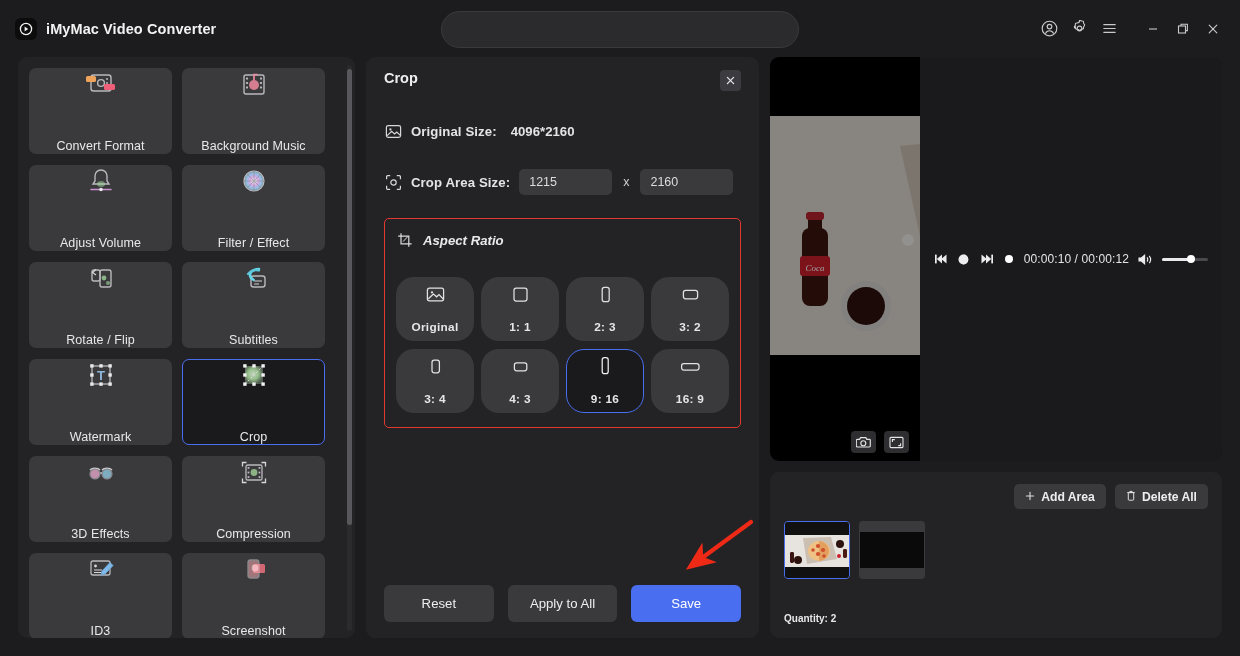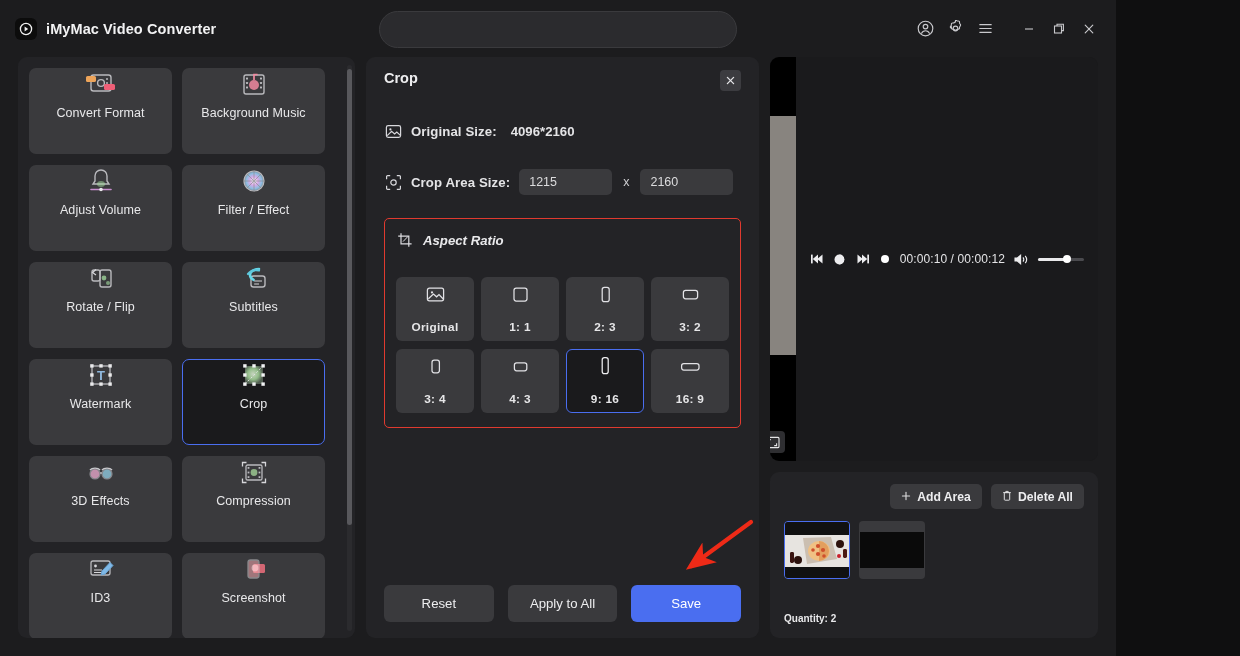--- a/index.html
+++ b/index.html
@@ -5,21 +5,21 @@
   * { box-sizing: border-box; margin: 0; padding: 0; }
   html, body {
     width: 1240px; height: 656px;
     background: #0f0f10;
     font-family: "Liberation Sans", sans-serif;
     overflow: hidden;
     -webkit-font-smoothing: antialiased;
   }
   .app {
     position: relative;
-    width: 1116px; height: 656px;
+    width: 1240px; height: 656px;
     background: #1c1c1e;
     display: flex; flex-direction: column;
   }
 
   
   .titlebar {
     position: relative;
     height: 57px; flex: 0 0 57px;
     background: #1c1c1e;
     display: flex; align-items: center;
@@ -87,21 +87,21 @@
     display: grid;
     grid-template-columns: repeat(2, 143px);
     gap: 11px 10px;
   }
   .tool {
     height: 86px;
     background: #3a3a3d;
     border-radius: 7px;
     border: 1px solid transparent;
     display: flex; flex-direction: column;
-    align-items: center; justify-content: flex-start;
+    align-items: center; justify-content: space-between;
     gap: 7px;
     cursor: pointer; user-select: none;
   }
   .tool.selected {
     background: #1a1a1c;
     border: 1px solid #4a6ef0;
   }
   .tool-label { font-size: 12.5px; color: #e8e8ea; letter-spacing: .1px; }
   .tool-ico { width: 34px; height: 30px; display:flex; align-items:center; justify-content:center; }
   .tool-ico svg { display:block; }
@@ -166,21 +166,21 @@
   .ratio-title { font-size: 13.2px; color: #e9e9eb; font-weight: 600; }
   .ratio-grid {
     display: grid;
     grid-template-columns: repeat(4, 1fr);
     gap: 8px 7px;
   }
   .ratio {
     height: 64px;
     background: #3a3a3d;
     border: 1px solid transparent;
-    border-radius: 6px;
+    border-radius: 18px;
     display: flex; flex-direction: column;
     align-items: center; justify-content: center;
     gap: 16px; cursor: pointer; user-select: none;
   }
   .ratio.selected { background: #1a1a1c; border: 1px solid #4a6ef0; }
   .ratio-label { font-size: 11.8px; color: #e6e6e8; font-weight: 600; letter-spacing: .3px; }
   .ratio-ico { height: 19px; display:flex; align-items:center; justify-content:center; }
 
   .panel-actions {
     margin-top: auto;

